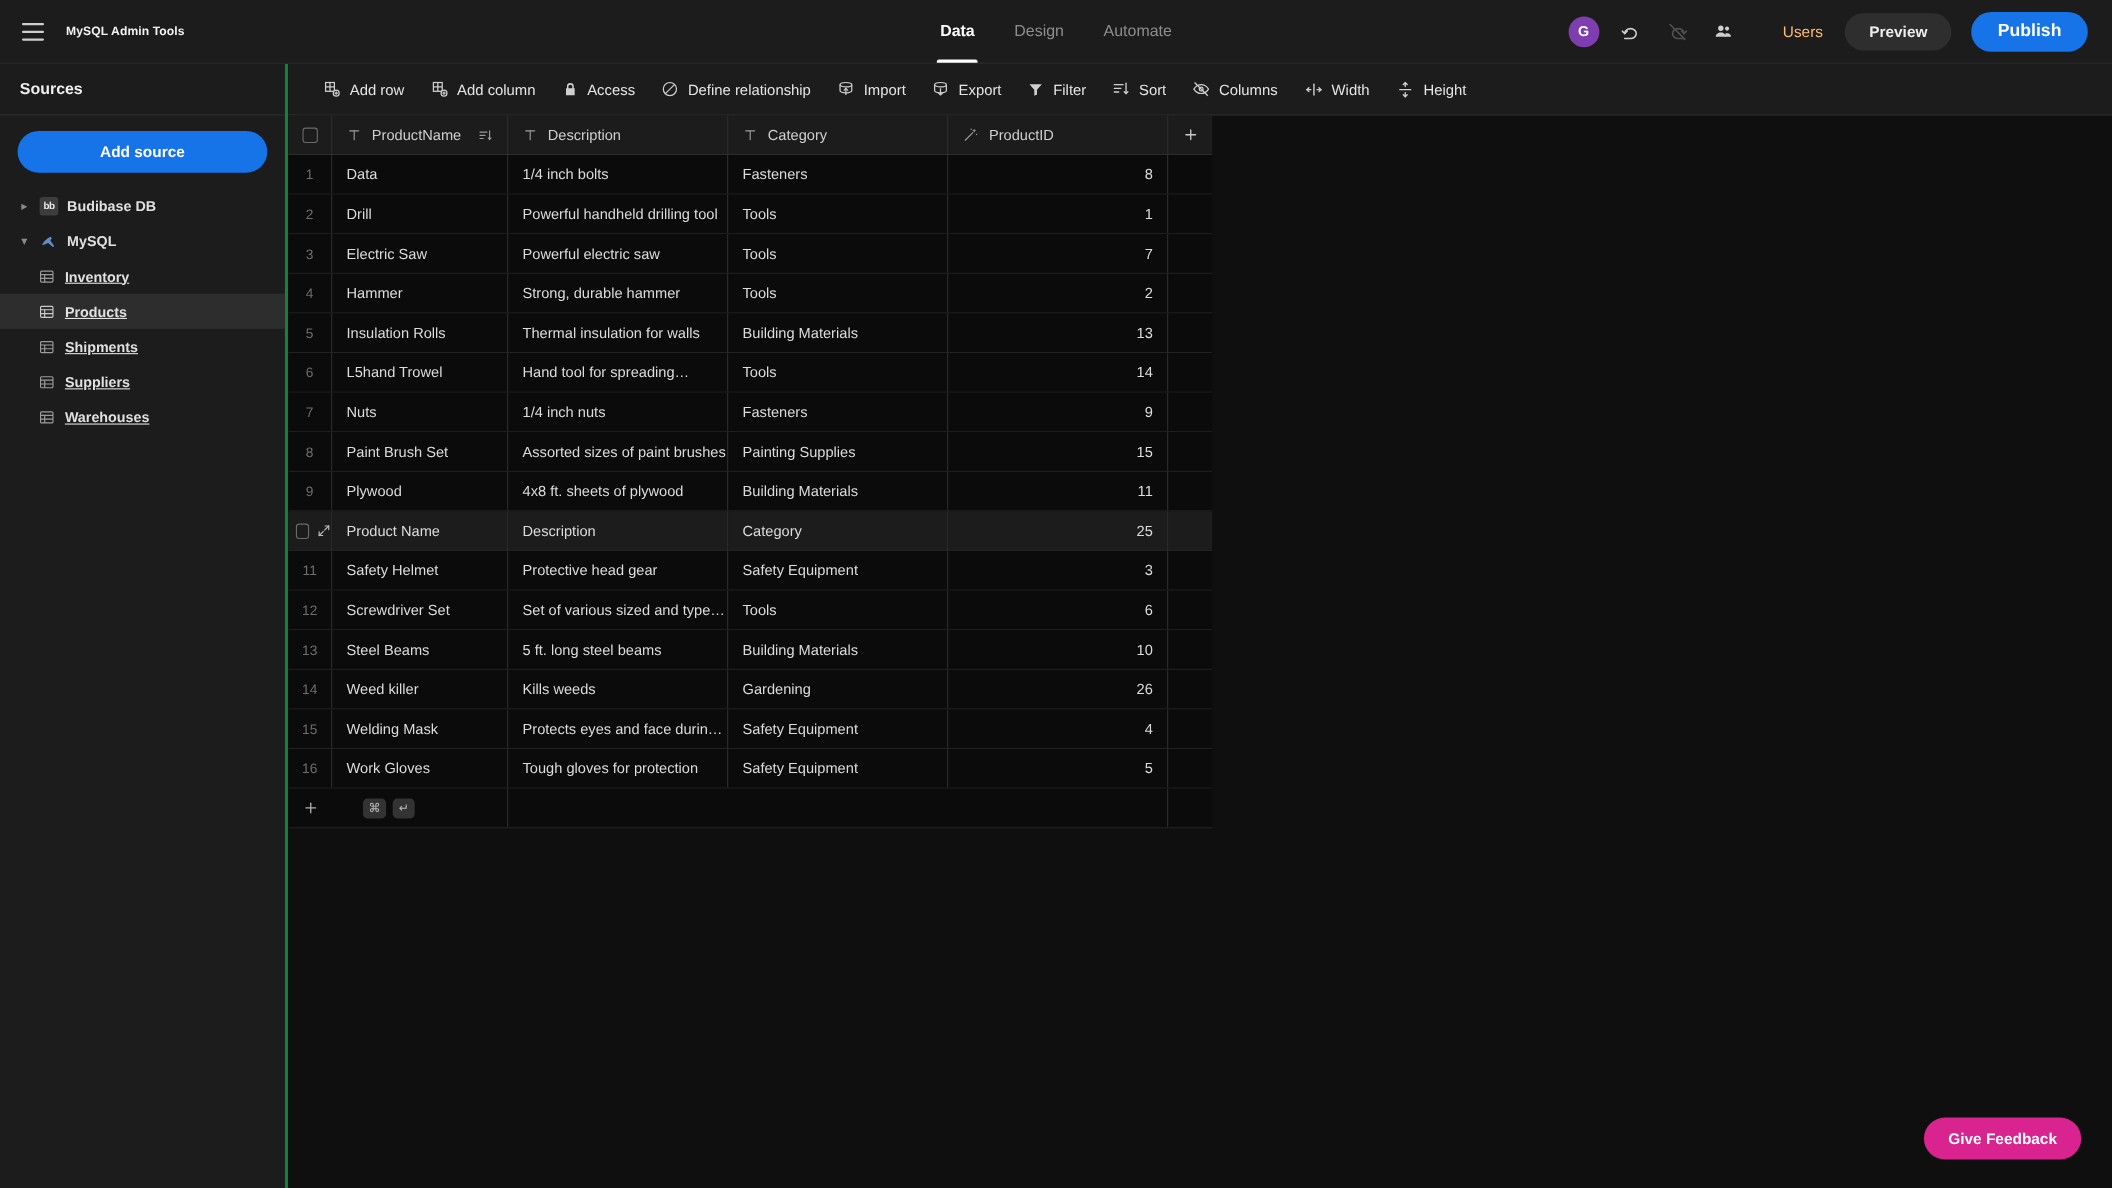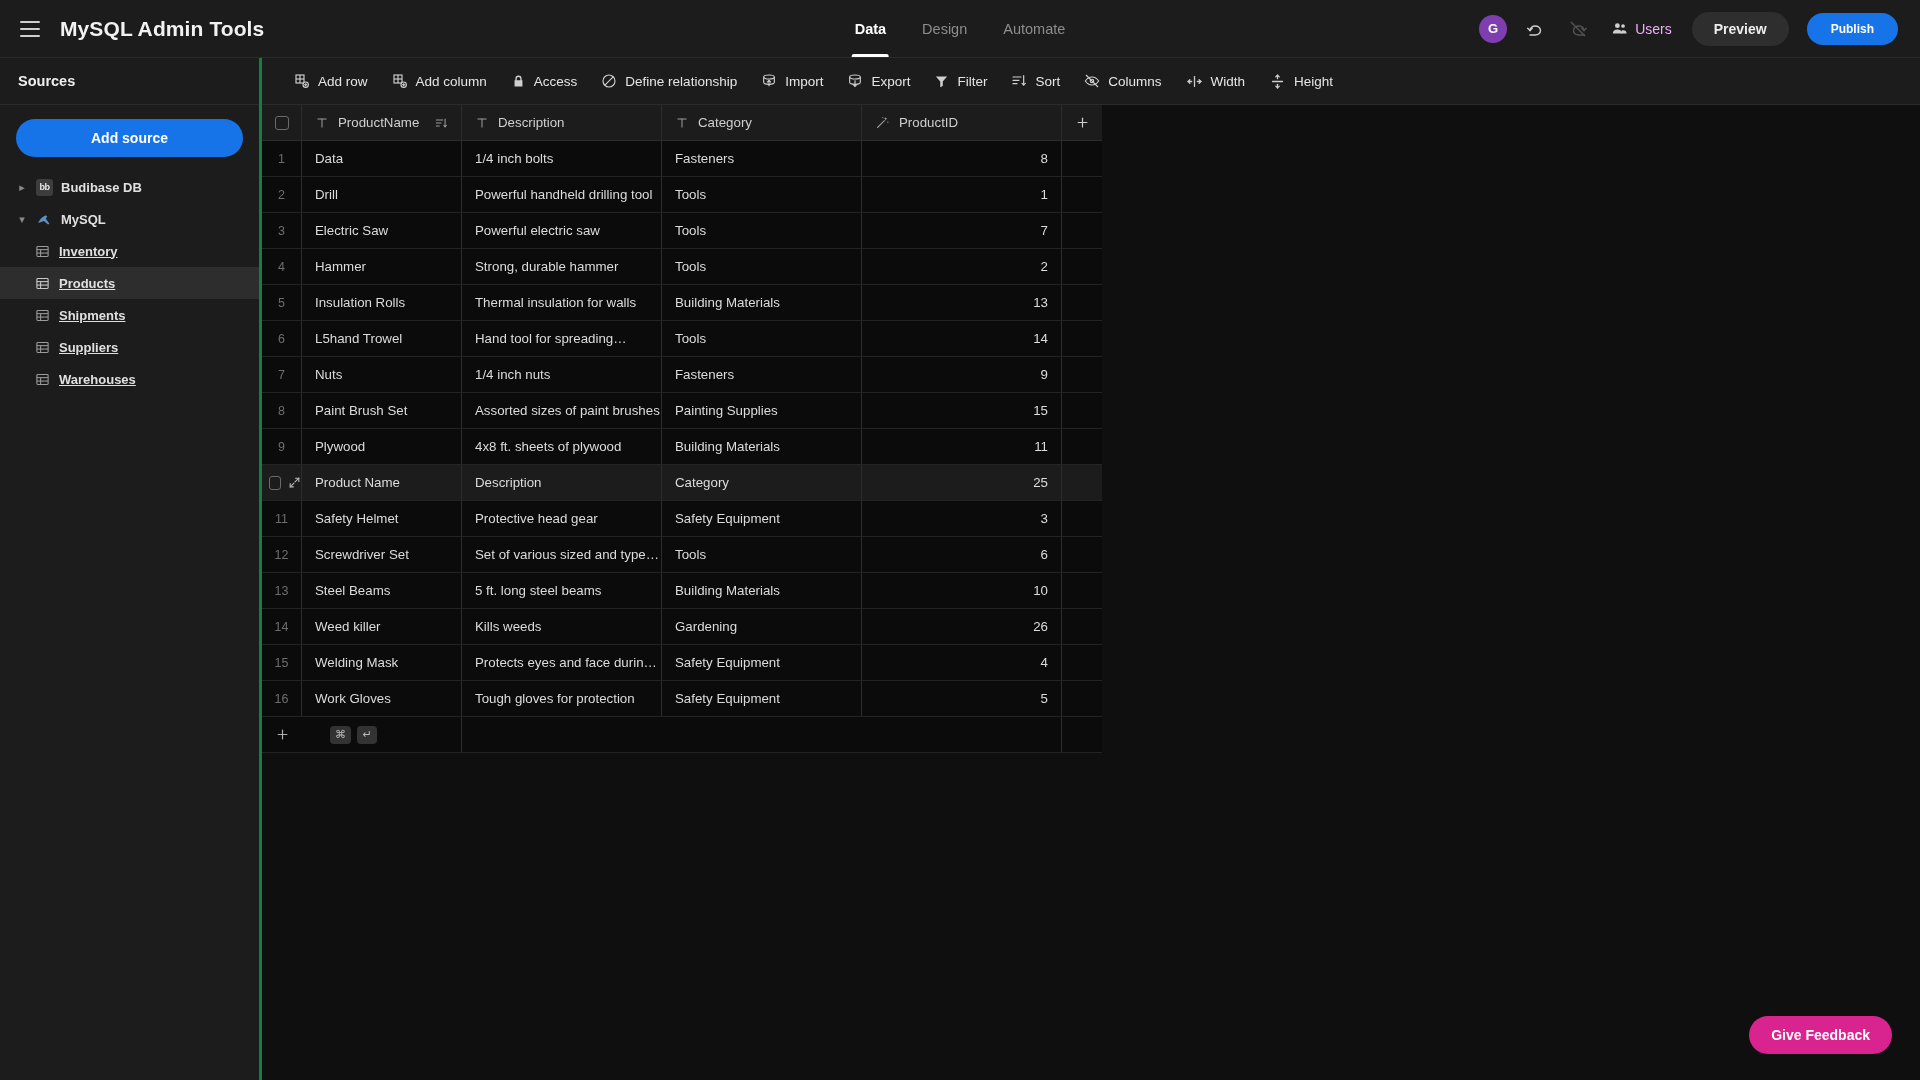--- a/index.html
+++ b/index.html
@@ -17,43 +17,43 @@
     height: 58px; min-height: 58px;
     background: #1c1c1c;
     border-bottom: 1px solid #2b2b2b;
     display: flex; align-items: center;
     position: relative;
     padding: 0 22px 0 20px;
   }
   .hamburger { width: 20px; height: 16px; display: flex; flex-direction: column;
     justify-content: space-between; cursor: pointer; }
   .hamburger span { display: block; height: 2px; background: #cfcfcf; border-radius: 1px; }
-  .app-title { font-size: 21px; font-weight: bold; color: #f2f2f2; margin-left: 20px; letter-spacing: .1px; }
+  .app-title { font-size: 11px; font-weight: bold; color: #f2f2f2; margin-left: 20px; letter-spacing: .1px; }
 
   .tabs { position: absolute; left: 50%; transform: translateX(-50%);
     display: flex; align-items: center; gap: 36px; height: 100%; }
   .tab { font-size: 14.5px; color: #8d8d8d; height: 100%; display: flex; align-items: center;
     cursor: pointer; position: relative; }
   .tab.active { color: #ffffff; font-weight: bold; justify-content: center; }
   .tab.active::after { content: ""; position: absolute; left: -3px; right: -3px; bottom: 0;
     height: 3px; background: #ffffff; border-radius: 2px 2px 0 0; }
 
   .top-right { margin-left: auto; display: flex; align-items: center; gap: 16px; }
   .avatar { width: 28px; height: 28px; border-radius: 50%; background: #7e3eb0;
     color: #fff; font-size: 13px; font-weight: bold; display: flex;
     align-items: center; justify-content: center; cursor: pointer; }
   .icon-btn { width: 26px; height: 26px; display: flex; align-items: center; justify-content: center;
     cursor: pointer; }
   .icon-btn svg { display: block; }
   .icon-btn.disabled { opacity: .42; }
   .users-btn { display: flex; align-items: center; gap: 7px; cursor: pointer; padding: 0 4px; }
-  .users-btn span { font-size: 14px; color: #f0abfc; }
+  .users-btn span { font-size: 14px; color: #fdba74; margin-left: 39px; }
   .btn-preview { background: #2e2e2e; color: #ededed; font-size: 14px; font-weight: bold;
     border: none; border-radius: 20px; padding: 9px 22px; cursor: pointer; }
-  .btn-publish { background: #1673e8; color: #fff; font-size: 12px; font-weight: bold;
+  .btn-publish { background: #1673e8; color: #fff; font-size: 16px; font-weight: bold;
     border: none; border-radius: 20px; padding: 9px 24px; cursor: pointer; margin-left: 2px; }
 
   
   .body { flex: 1; display: flex; min-height: 0; }
 
   
   .sidebar { width: 262px; min-width: 262px; background: #1c1c1c;
     border-right: 3px solid #15803d; display: flex; flex-direction: column; }
   .sidebar-head { height: 47px; display: flex; align-items: center; padding: 0 18px;
     border-bottom: 1px solid #2b2b2b; }

